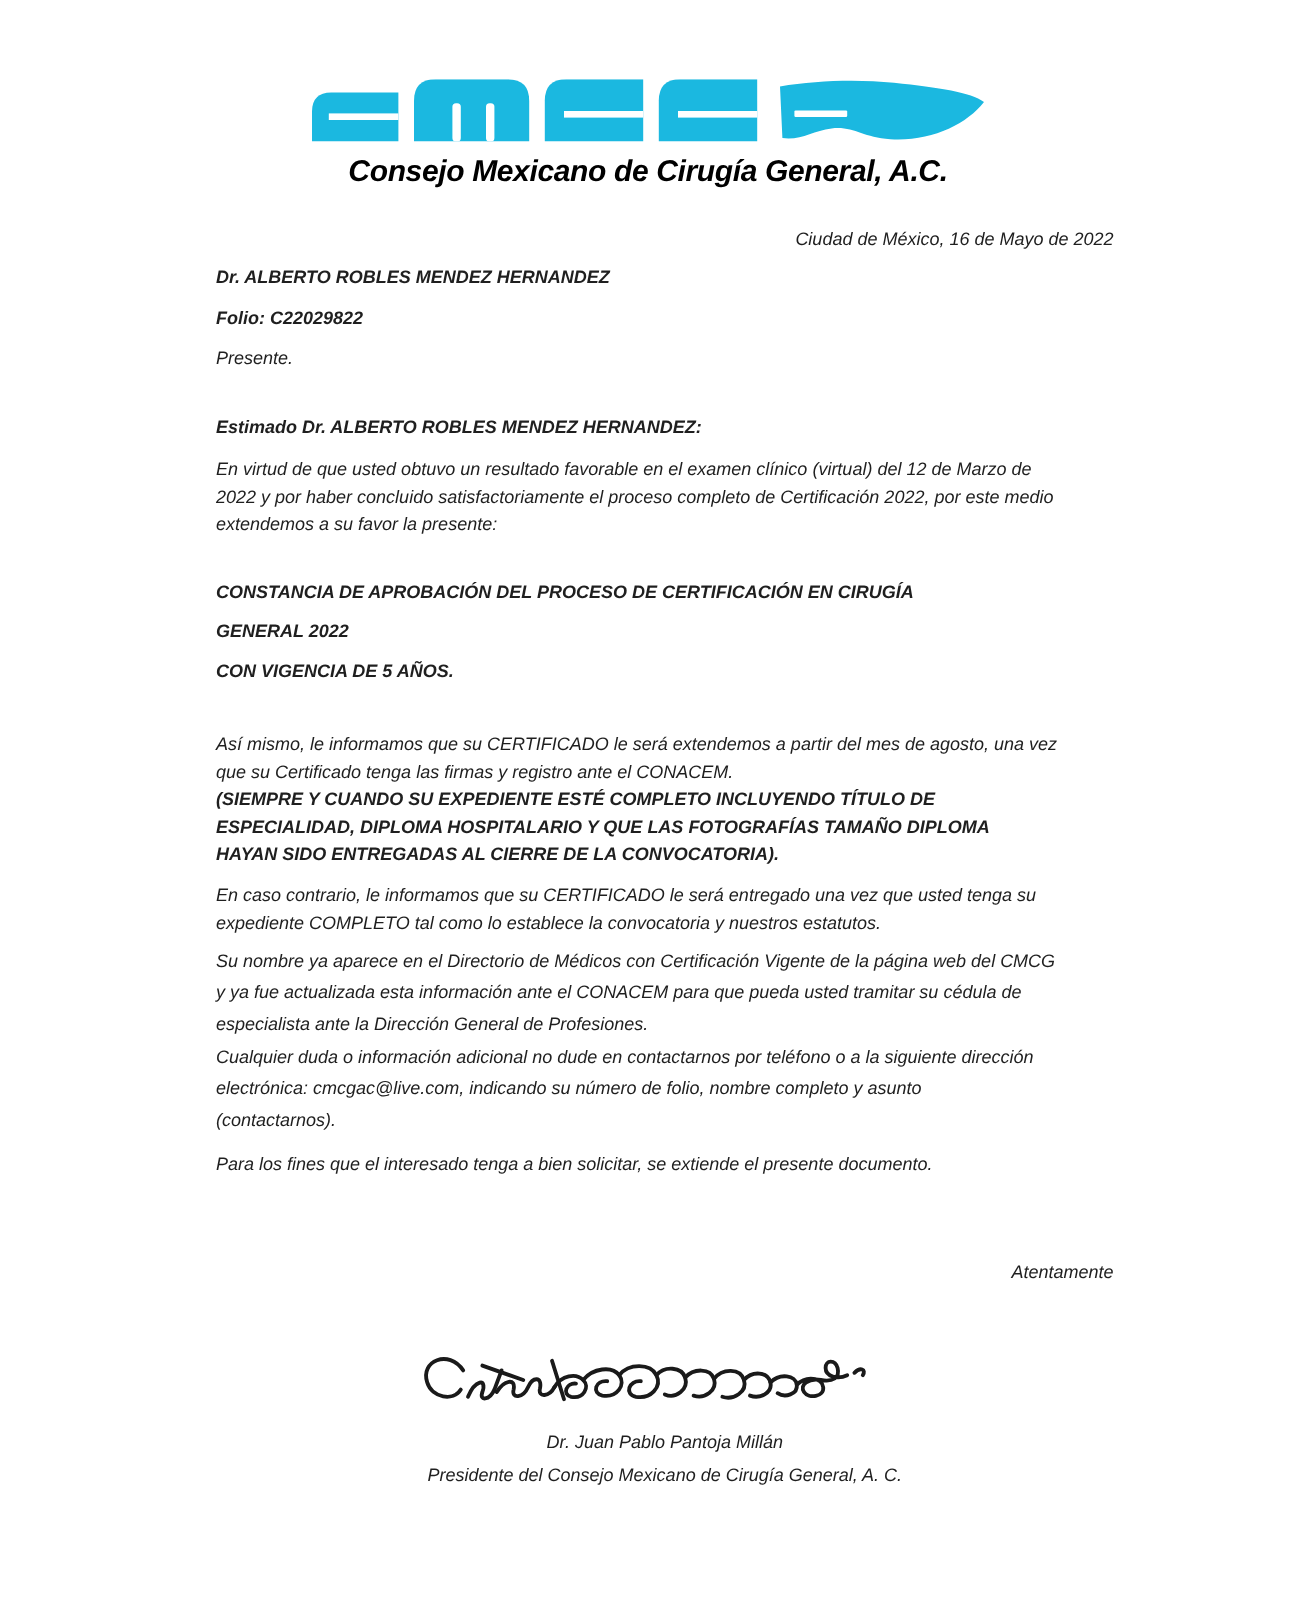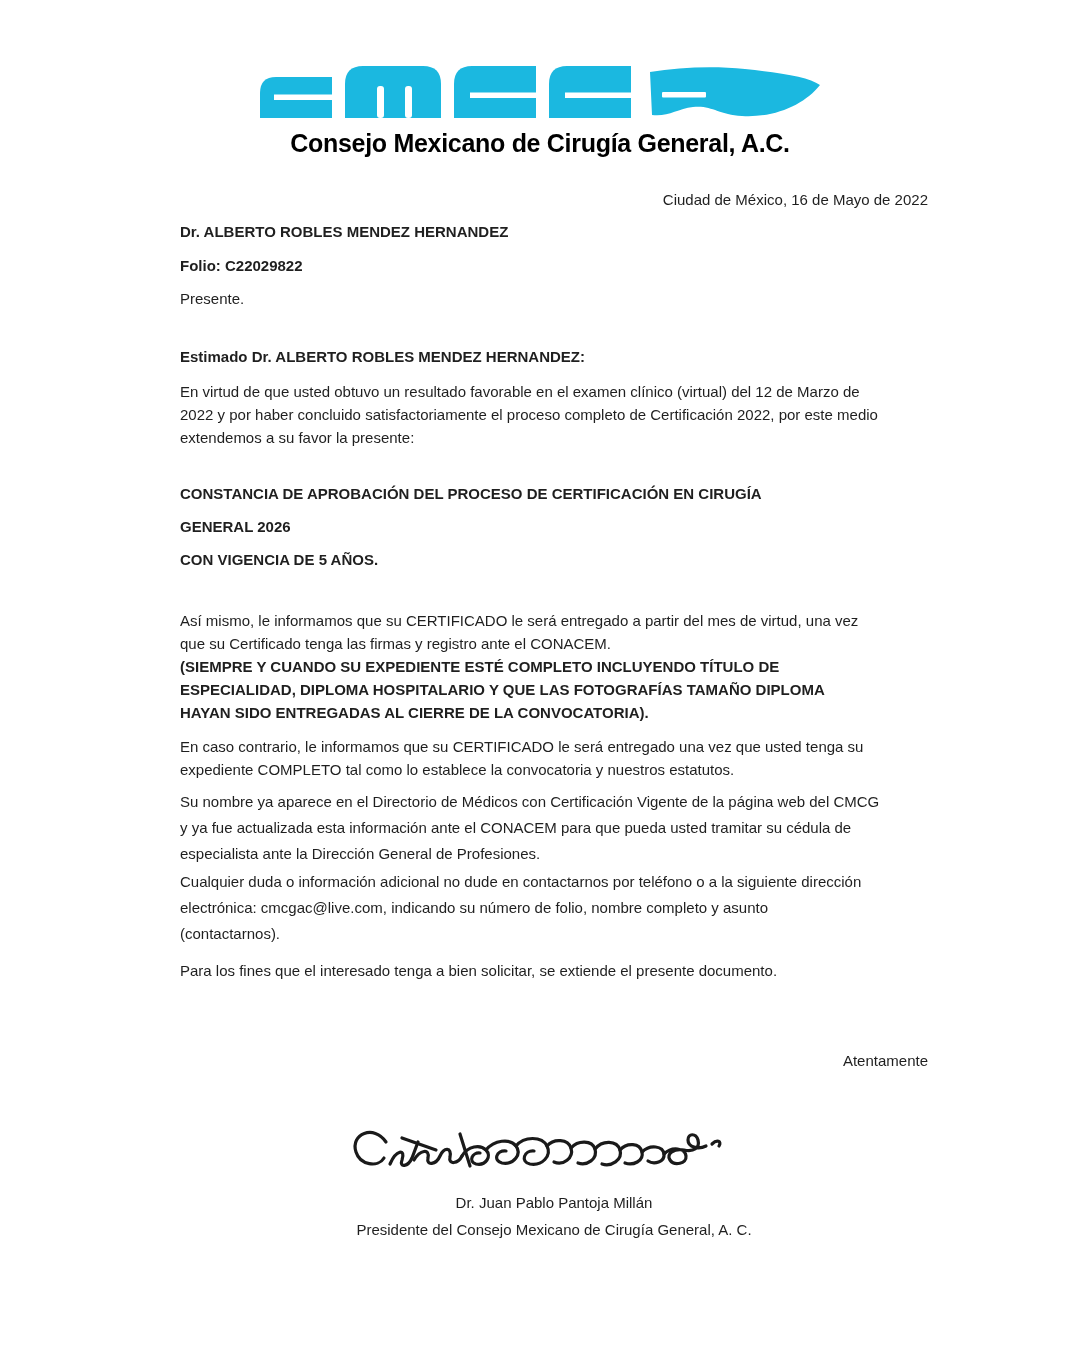--- a/index.html
+++ b/index.html
@@ -4,20 +4,21 @@
 <style>
   html, body { margin: 0; padding: 0; background: #ffffff; }
   .page {
     position: relative;
     width: 1080px;
     min-height: 1350px;
     background: #ffffff;
     font-family: "Liberation Sans", sans-serif;
     color: #1f1f1f;
     overflow: hidden;
+    font-style: italic;
   }
   .letterhead { padding-top: 66px; text-align: center; }
   .logo-wrap { line-height: 0; }
   .org-name {
     margin-top: 11px;
     font-size: 25px;
     font-weight: 700;
     color: #000000;
     letter-spacing: -0.3px;
     line-height: 1.15;
@@ -87,26 +88,26 @@
     <div class="salutation">Estimado Dr. ALBERTO ROBLES MENDEZ HERNANDEZ:</div>
 
     <div class="para para-intro">
       <div>En virtud de que usted obtuvo un resultado favorable en el examen clínico (virtual) del 12 de Marzo de</div>
       <div>2022 y por haber concluido satisfactoriamente el proceso completo de Certificación 2022, por este medio</div>
       <div>extendemos a su favor la presente:</div>
     </div>
 
     <div class="headings">
       <div class="heading-line">CONSTANCIA DE APROBACIÓN DEL PROCESO DE CERTIFICACIÓN EN CIRUGÍA</div>
-      <div class="heading-line">GENERAL 2026</div>
+      <div class="heading-line">GENERAL 2022</div>
       <div class="heading-line">CON VIGENCIA DE 5 AÑOS.</div>
     </div>
 
     <div class="para para-asi">
-      <div>Así mismo, le informamos que su CERTIFICADO le será entregado a partir del mes de virtud, una vez</div>
+      <div>Así mismo, le informamos que su CERTIFICADO le será extendemos a partir del mes de agosto, una vez</div>
       <div>que su Certificado tenga las firmas y registro ante el CONACEM.</div>
       <div class="bold-line">(SIEMPRE Y CUANDO SU EXPEDIENTE ESTÉ COMPLETO INCLUYENDO TÍTULO DE</div>
       <div class="bold-line">ESPECIALIDAD, DIPLOMA HOSPITALARIO Y QUE LAS FOTOGRAFÍAS TAMAÑO DIPLOMA</div>
       <div class="bold-line">HAYAN SIDO ENTREGADAS AL CIERRE DE LA CONVOCATORIA).</div>
     </div>
 
     <div class="para para-encaso">
       <div>En caso contrario, le informamos que su CERTIFICADO le será entregado una vez que usted tenga su</div>
       <div>expediente COMPLETO tal como lo establece la convocatoria y nuestros estatutos.</div>
     </div>

